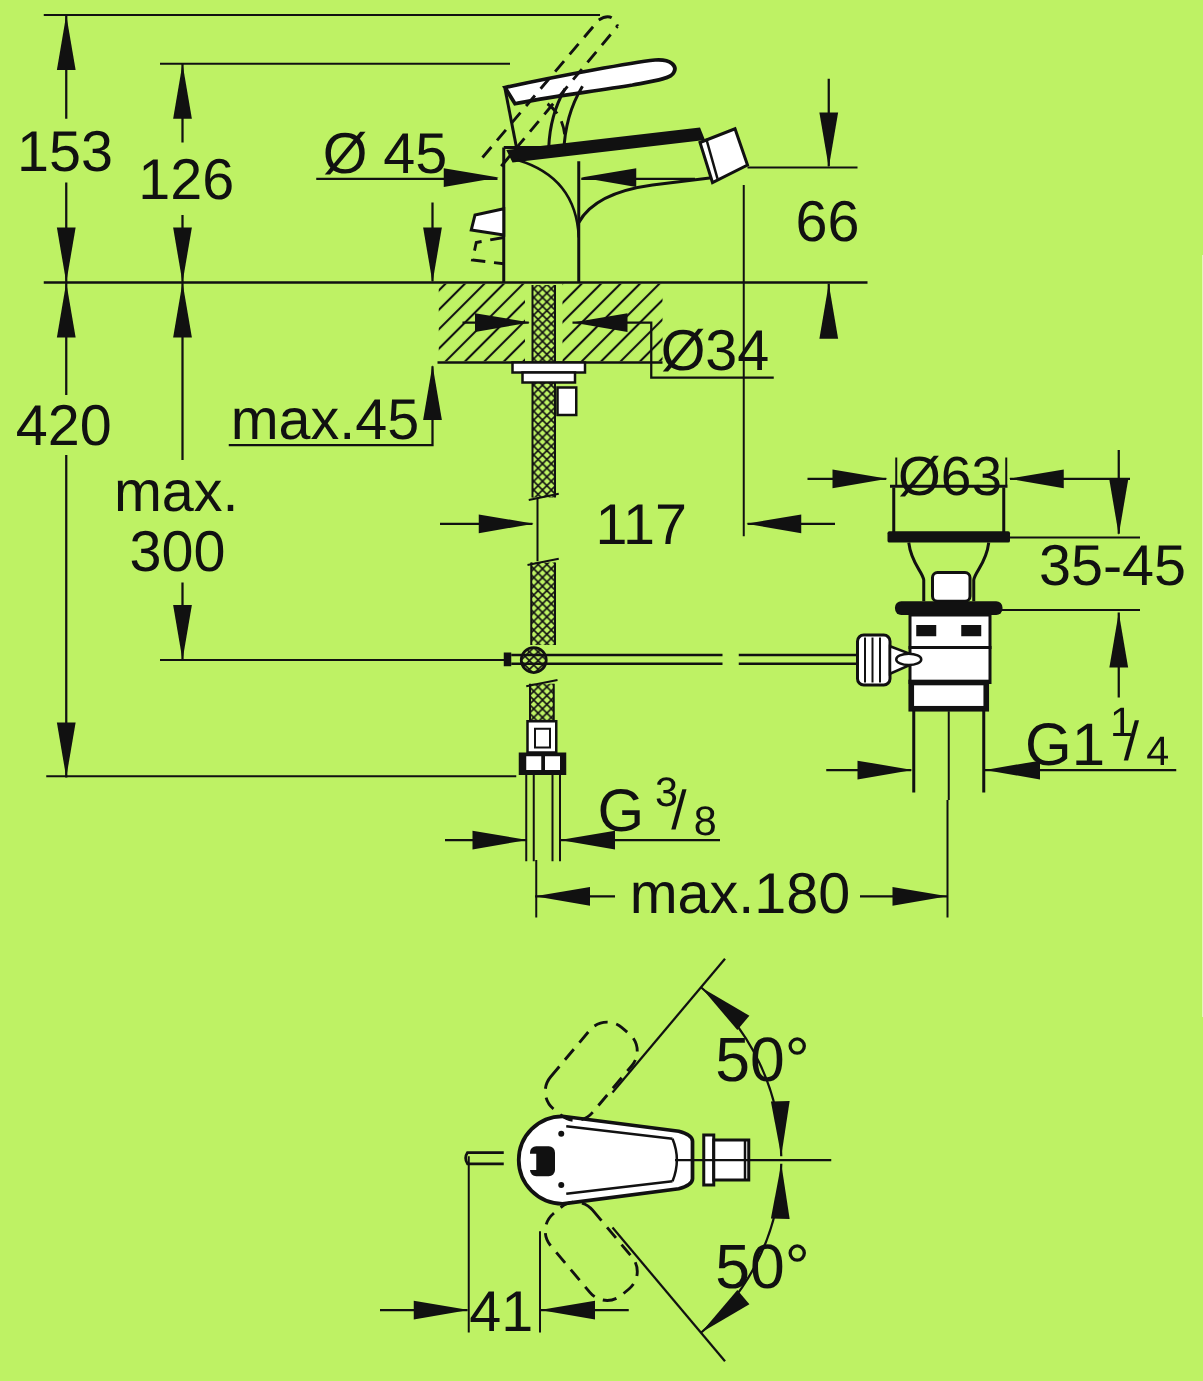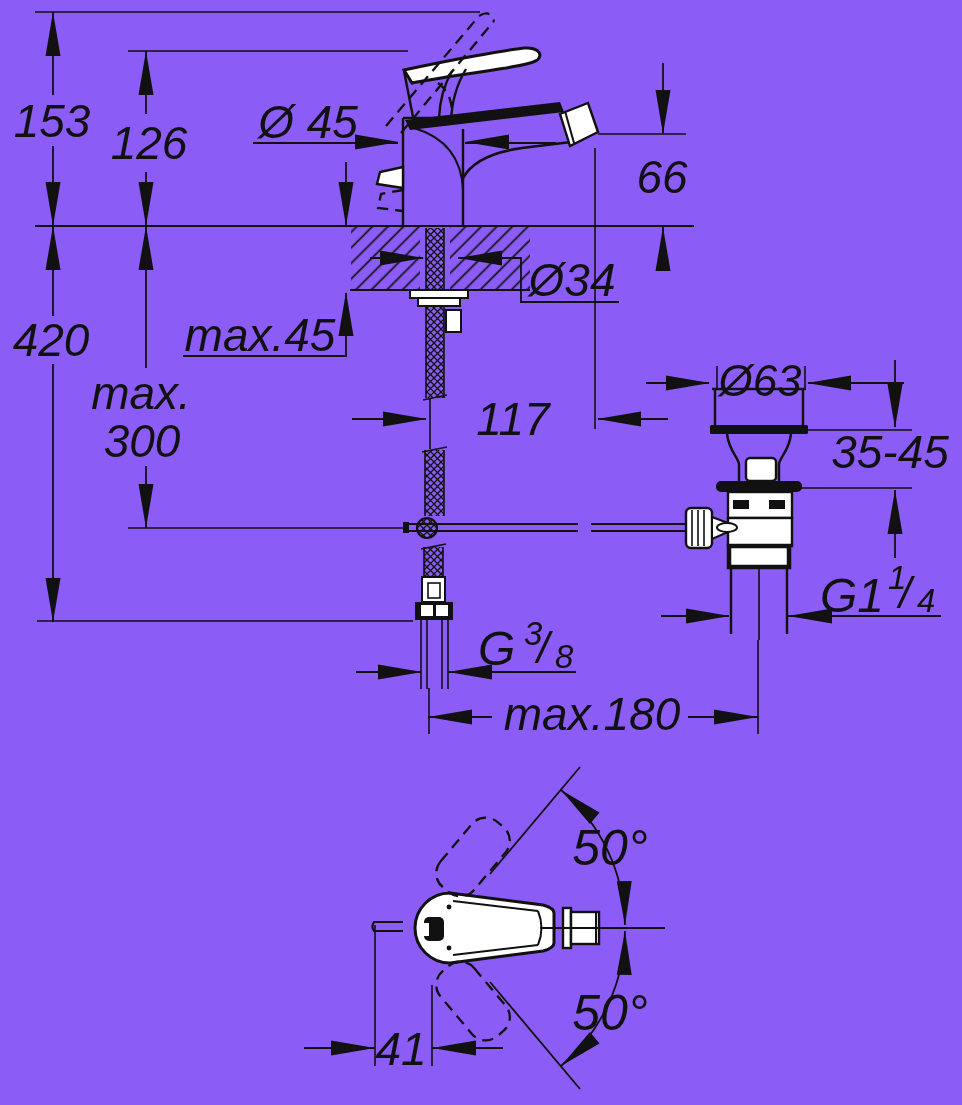--- a/index.html
+++ b/index.html
@@ -1,16 +1,16 @@
 <!DOCTYPE html>
 <html><head>
 <meta charset="utf-8">
 <style>
   html,body{margin:0;padding:0;background:#fff;}
-  .sheet{width:962px;height:1105px;background:#8b5cf6;position:relative;overflow:hidden;font-style:italic;}
+  .sheet{width:962px;height:1105px;background:#bef264;position:relative;overflow:hidden;}
   svg{display:block;}
   svg text{font-family:"Liberation Sans","DejaVu Sans",sans-serif;fill:#111;}
   .ln{stroke:#111;fill:none;stroke-width:2;}
   .thin{stroke:#111;fill:none;stroke-width:1.6;}
   .dim{stroke:#111;fill:none;stroke-width:1.8;}
   .thick{stroke:#111;fill:none;stroke-width:2.4;}
   .heavy{stroke:#111;fill:#fff;stroke-width:3;}
   .blade{fill:#111;stroke:none;}
   .dashed{stroke:#111;fill:none;stroke-width:2.3;stroke-dasharray:11 7;}
   .white{fill:#fff;}

